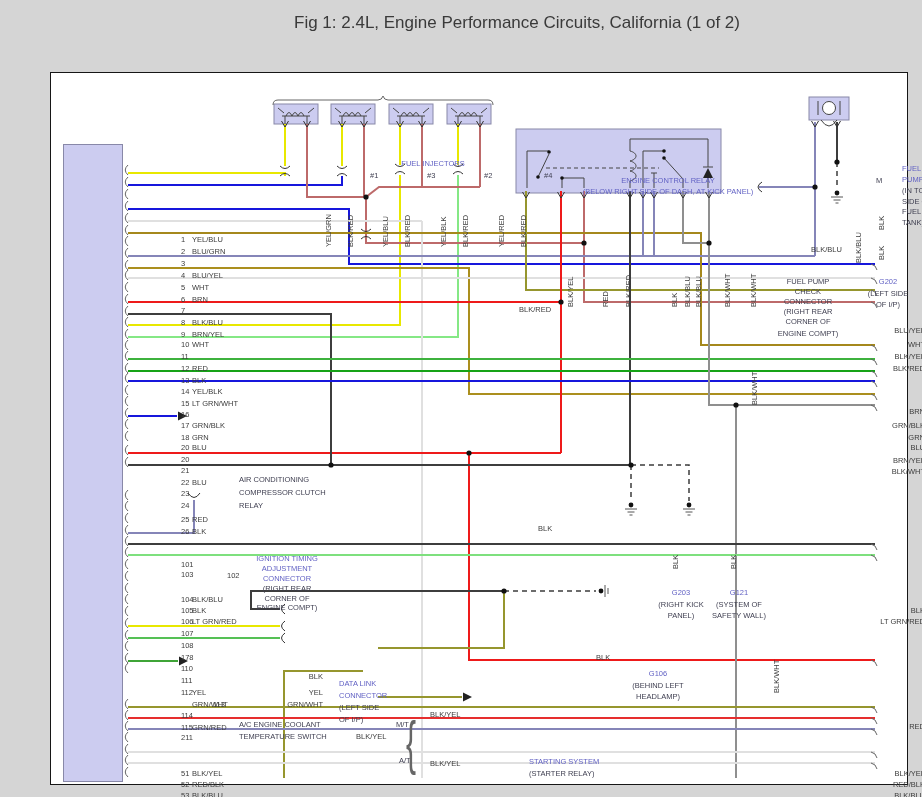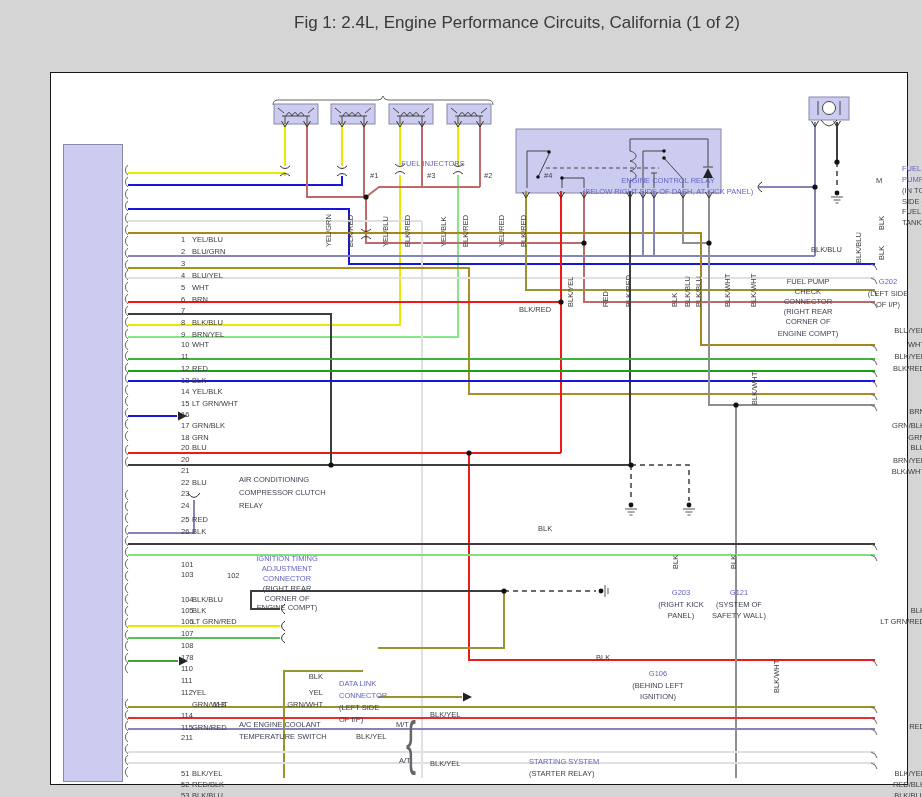--- a/index.html
+++ b/index.html
@@ -389,21 +389,21 @@
         <div class="t v" style="left: 679px; top: 496px;">BLK</div>
         <div class="t b c" style="left: 630px; top: 516px;">G203</div>
         <div class="t d c" style="left: 630px; top: 528px;">(RIGHT KICK</div>
         <div class="t d c" style="left: 630px; top: 539px;">PANEL)</div>
         <div class="t b c" style="left: 688px; top: 516px;">G121</div>
         <div class="t d c" style="left: 688px; top: 528px;">(SYSTEM OF</div>
         <div class="t d c" style="left: 688px; top: 539px;">SAFETY WALL)</div>
         <div class="t " style="left: 545px; top: 581px;">BLK</div>
         <div class="t b c" style="left: 607px; top: 597px;">G106</div>
         <div class="t d c" style="left: 607px; top: 609px;">(BEHIND LEFT</div>
-        <div class="t d c" style="left: 607px; top: 620px;">IGNITION)</div>
+        <div class="t d c" style="left: 607px; top: 620px;">HEADLAMP)</div>
         <div class="t b c" style="left: 236px; top: 482px;">IGNITION TIMING</div>
         <div class="t b c" style="left: 236px; top: 492px;">ADJUSTMENT</div>
         <div class="t b c" style="left: 236px; top: 502px;">CONNECTOR</div>
         <div class="t d c" style="left: 236px; top: 512px;">(RIGHT REAR</div>
         <div class="t d c" style="left: 236px; top: 521.5px;">CORNER OF</div>
         <div class="t d c" style="left: 236px; top: 531px;">ENGINE COMPT)</div>
         <div class="t b" style="left: 288px; top: 607px;">DATA LINK</div>
         <div class="t b" style="left: 288px; top: 619px;">CONNECTOR</div>
         <div class="t d" style="left: 288px; top: 631px;">(LEFT SIDE</div>
         <div class="t d" style="left: 288px; top: 643px;">OF I/P)</div>

